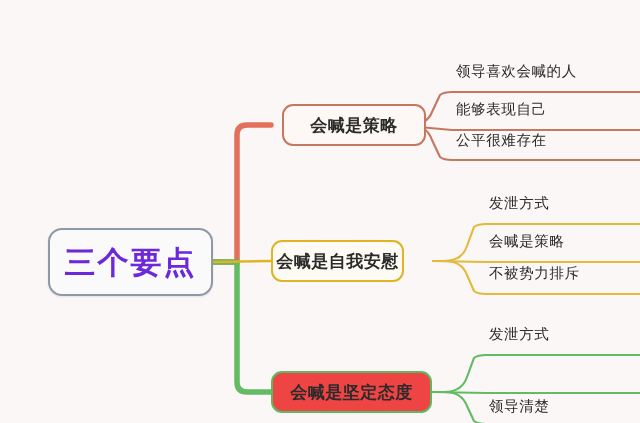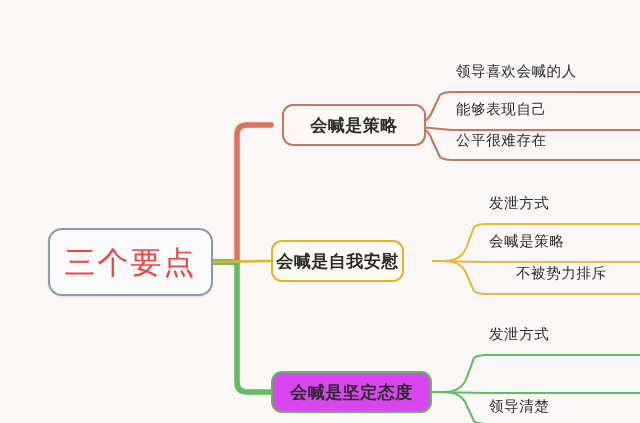--- a/index.html
+++ b/index.html
@@ -45,22 +45,22 @@
     top: 228px;
     width: 165px;
     height: 68px;
     border: 2.5px solid #8f98a8;
     border-radius: 14px;
     background: #fbfafa;
     box-shadow: 0 1px 2px rgba(120,125,140,0.18);
   }
   #root-node .node-label {
     font-size: 31px;
-    font-weight: normal;
-    color: #ef4444;
+    font-weight: bold;
+    color: #6d28d9;
     letter-spacing: 2px;
   }
   
   .branch-node {
     height: 42px;
     border-radius: 11px;
   }
   .branch-node .node-label {
     font-size: 17px;
     font-weight: bold;
@@ -79,21 +79,21 @@
     top: 240px;
     width: 133px;
     border: 2.2px solid #e0b424;
     background: #fdfbf3;
   }
   #branch-node-2 {
     left: 271px;
     top: 371px;
     width: 161px;
     border: 2.2px solid #5fb85f;
-    background: #d946ef;
+    background: #ef4444;
   }
   
   .leaf {
     position: absolute;
     white-space: nowrap;
     font-size: 14.5px;
     font-weight: normal;
     color: #2b2b2b;
     letter-spacing: 0.6px;
     line-height: 1;
@@ -140,18 +140,18 @@
   <div class="node branch-node" id="branch-node-2">
     <span class="node-label">会喊是坚定态度</span>
   </div>
 
   <div class="leaf" style="left:456px; top:64px;">领导喜欢会喊的人</div>
   <div class="leaf" style="left:456px; top:102px;">能够表现自己</div>
   <div class="leaf" style="left:456px; top:133px;">公平很难存在</div>
 
   <div class="leaf" style="left:489px; top:196px;">发泄方式</div>
   <div class="leaf" style="left:489px; top:234px;">会喊是策略</div>
-  <div class="leaf" style="left:489px; top:266px;margin-left:27px;">不被势力排斥</div>
+  <div class="leaf" style="left:489px; top:266px;">不被势力排斥</div>
 
   <div class="leaf" style="left:489px; top:327px;">发泄方式</div>
   <div class="leaf" style="left:489px; top:399px;">领导清楚</div>
 
 </div>
 
 </body></html>

